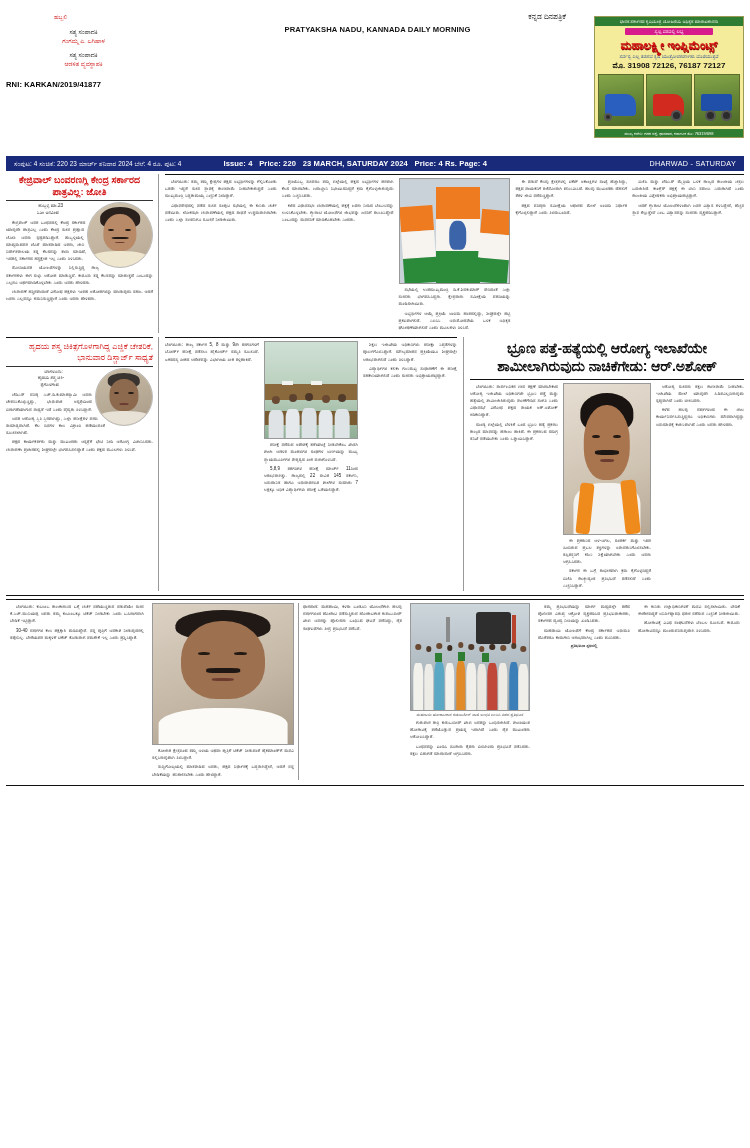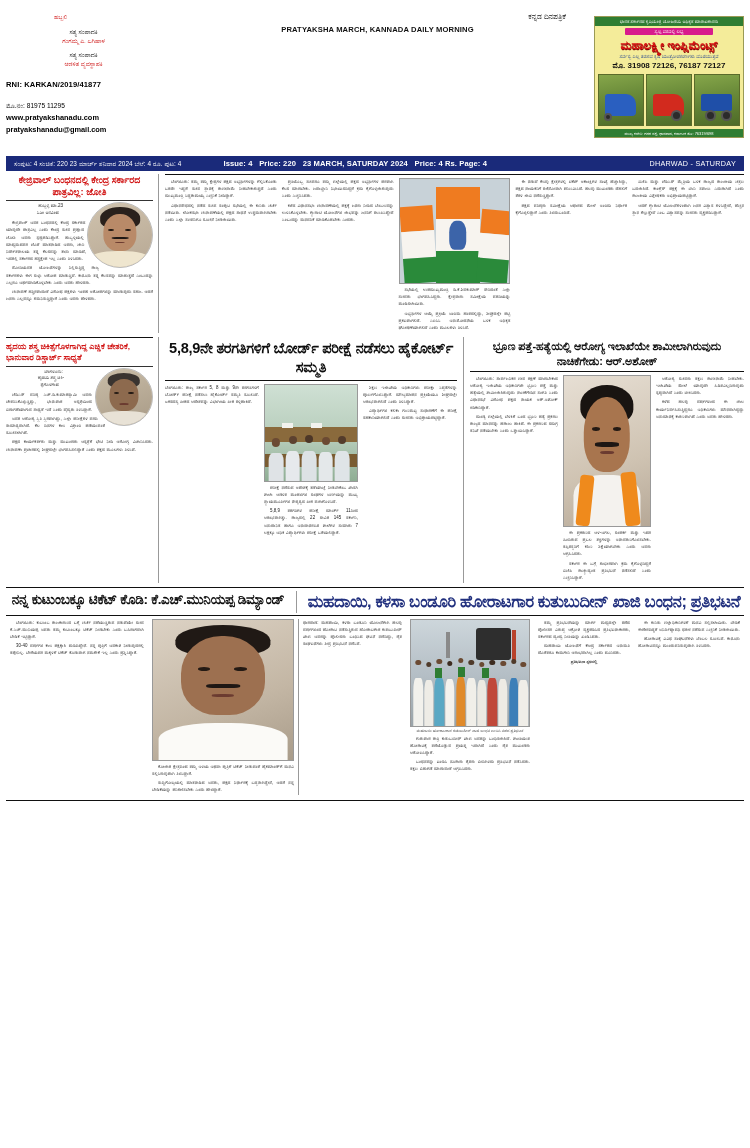--- a/index.html
+++ b/index.html
@@ -101,28 +101,28 @@
               width: 40%; height: 30%; background: #1b4a9c; border-radius: 40% 40% 30% 30%; opacity: .85; }
 
   
   .zoneB { display: flex; margin-top: 4px; }
   .zB-left { width: 152px; padding-right: 5px; }
   .zB-mid { width: 305px; padding: 0 6px; }
   .zB-right { flex: 1; padding-left: 6px; }
 
   .hlMid { font-size: 14.6px; line-height: 1.28; color: #0d0d0d; font-weight: bold;
            text-align: center; padding: 2px 0 3px; letter-spacing: -.3px; }
-  .hlRight { font-size: 11px; line-height: 1.3; color: #0d0d0d; font-weight: bold;
+  .hlRight { font-size: 14px; line-height: 1.3; color: #0d0d0d; font-weight: bold;
              text-align: center; padding: 2px 0 3px; letter-spacing: -.1px; }
 
   .classphoto { height: 98px; background: #c9d7c4; position: relative; overflow: hidden; }
   .portrait-rect { height: 152px; background: #cbb9ab; position: relative; overflow: hidden; }
 
-  .hlL2 { font-size: 8.1px; line-height: 1.32; color: #d11414; font-weight: bold;
-          text-align: left; padding: 2px 0; }
+  .hlL2 { font-size: 8.1px; line-height: 1.32; color: #d11414; font-weight: normal;
+          text-align: right; padding: 2px 0; }
   .portrait-circ-sm { width: 58px; height: 58px; border-radius: 50%; overflow: hidden;
                       position: relative; border: .5px solid #bbb; background: #d9cfc0;
                       float: right; shape-outside: circle(); margin: 1px 0 2px 3px; }
 
   
   .zoneC { margin-top: 4px; }
   .zC-head { display: flex; align-items: stretch; }
   .zC-hl-left { width: 290px; padding-right: 6px; font-size: 13.6px; line-height: 1.3;
                 color: #0d0d0d; font-weight: bold; text-align: center; letter-spacing: -.3px; }
   .zC-hl-right { flex: 1; padding-left: 7px; font-size: 16.4px; line-height: 1.3;
@@ -167,30 +167,25 @@
 
     <div class="mh-left">
       <div class="mh-bullet">ಹಬ್ಬಲಿ</div>
       <div class="mh-kn-block">
         <div class="mh-kn-blk">ಸತ್ಯ ಸಂಪಾದಕಿ</div>
         <div class="mh-kn-red">ಗಂಗಮ್ಮ ಎ. ಏಗಿಹಾಳ</div>
         <div class="mh-kn-blk" style="margin-top:5px">ಸತ್ಯ ಸಂಪಾದಕಿ</div>
         <div class="mh-kn-red">ಆಡಳಿತ ವ್ಯವಸ್ಥಾಪಕಿ</div>
       </div>
       <div class="mh-rni">RNI: KARKAN/2019/41877</div>
-      <div class="mh-contact">
-        <div class="mh-phone">ಮೊ.ನಂ: 81975 11295</div>
-        <div class="mh-web">www.pratyakshanadu.com</div>
-        <div class="mh-web">pratyakshanadu@gmail.com</div>
-      </div>
     </div>
 
     <div class="mh-center">
       <div class="mh-sub-kn">ಕನ್ನಡ ದಿನಪತ್ರಿಕೆ</div>
-      <div class="mh-sub-en">PRATYAKSHA MARCH, KANNADA DAILY MORNING</div>
+      <div class="mh-sub-en">PRATYAKSHA NADU, KANNADA DAILY MORNING</div>
     </div>
 
     <div class="mh-ad">
       <div class="ad-top">ಭಾರತ ಸರ್ಕಾರದ ಕೃಷಿಯಂತ್ರ ಯೋಜನೆಯ ಅಧಿಕೃತ ಮಾರಾಟಗಾರರು</div>
       <div class="ad-pink">ಸ್ವಲ್ಪ ದರದಲ್ಲಿ ಲಭ್ಯ</div>
       <div class="ad-name">ಮಹಾಲಕ್ಷ್ಮೀ ಇಂಪ್ಲಿಮೆಂಟ್ಸ್</div>
       <div class="ad-line">ಸರ್ವಸ್ವ ಎಲ್ಲ ತರಹದ ಕೃಷಿ ಯಂತ್ರೋಪಕರಣಗಳು ದೊರೆಯುತ್ತವೆ</div>
       <div class="ad-phone">ಮೊ. 31908 72126, 76187 72127</div>
       <div class="ad-photos">
         <div class="ad-ph">
@@ -224,21 +219,21 @@
       <span>23 MARCH, SATURDAY 2024</span>
       &nbsp;
       <span>Price: 4 Rs. Page: 4</span>
     </span>
     <span class="vb-right">DHARWAD - SATURDAY</span>
   </div>
 
   <div class="zoneA">
 
     <div class="colL">
-      <div class="hlL">ಕೇಜ್ರಿವಾಲ್ ಬಂಧನದಲ್ಲಿ ಕೇಂದ್ರ ಸರ್ಕಾರದ ಪಾತ್ರವಿಲ್ಲ: ಜೋತಿ</div>
+      <div class="hlL">ಕೇಜ್ರಿವಾಲ್ ಬಂವರಣಗ್ಲಿ ಕೇಂದ್ರ ಸರ್ಕಾರದ ಪಾತ್ರವಿಲ್ಲ: ಜೋತಿ</div>
       <div class="rule-thin"></div>
       <div class="portrait-circ">
         <span class="face-bg" style="background:linear-gradient(160deg,#cfc2ad,#b7a894);"></span>
         <span class="face-hair" style="top:6%;width:62%;height:34%;"></span>
         <span class="face-head" style="top:16%;width:52%;height:58%;"></span>
         <span class="face-eye" style="left:32%;top:40%;"></span>
         <span class="face-eye" style="left:58%;top:40%;"></span>
         <span class="face-tash" style="top:52%;"></span>
         <span class="face-mouth" style="top:60%;"></span>
         <span class="face-body" style="width:96%;height:26%;background:#efe6cf;"></span>
@@ -330,21 +325,20 @@
           <p>ತ್ಸೆಗೊಳಗಾದ</p>
         </div>
       <div class="kn-body">
           <p>ಜೆಡಿಎಸ್ ವರಿಷ್ಠ ಎಚ್.ಡಿ.ಕುಮಾರಸ್ವಾಮಿ ಅವರು ಚೇತರಿಸಿಕೊಳ್ಳುತ್ತಿದ್ದು, ಭಾನುವಾರ ಆಸ್ಪತ್ರೆಯಿಂದ ಬಿಡುಗಡೆಯಾಗುವ ಸಾಧ್ಯತೆ ಇದೆ ಎಂದು ವೈದ್ಯರು ತಿಳಿಸಿದ್ದಾರೆ.</p>
           <p>ಅವರ ಆರೋಗ್ಯ ಸ್ಥಿತಿ ಸ್ಥಿರವಾಗಿದ್ದು, ಎಲ್ಲಾ ಪರೀಕ್ಷೆಗಳ ವರದಿ ಸಾಮಾನ್ಯವಾಗಿದೆ. ಕೆಲ ದಿನಗಳ ಕಾಲ ವಿಶ್ರಾಂತಿ ಪಡೆಯುವಂತೆ ಸೂಚಿಸಲಾಗಿದೆ.</p>
           <p>ಪಕ್ಷದ ಕಾರ್ಯಕರ್ತರು ಮತ್ತು ಮುಖಂಡರು ಆಸ್ಪತ್ರೆಗೆ ಭೇಟಿ ನೀಡಿ ಆರೋಗ್ಯ ವಿಚಾರಿಸಿದರು. ಚುನಾವಣಾ ಪ್ರಚಾರದಲ್ಲಿ ಶೀಘ್ರದಲ್ಲೇ ಭಾಗವಹಿಸಲಿದ್ದಾರೆ ಎಂದು ಪಕ್ಷದ ಮೂಲಗಳು ತಿಳಿಸಿವೆ.</p>
         </div>
     </div>
 
     <div class="zB-mid vdiv">
-      <div class="hlMid">5,8,9ನೇ ತರಗತಿಗಳಿಗೆ ಬೋರ್ಡ್ ಪರೀಕ್ಷೆ ನಡೆಸಲು ಹೈಕೋರ್ಟ್ ಸಮ್ಮತಿ</div>
       <div class="rule"></div>
       <div class="m-cols" style="margin-top:3px">
         <div class="m-col">
           <div class="kn-body">ಬೆಂಗಳೂರು: ರಾಜ್ಯ ಸರ್ಕಾರ 5, 8 ಮತ್ತು 9ನೇ ತರಗತಿಗಳಿಗೆ ಬೋರ್ಡ್ ಪರೀಕ್ಷೆ ನಡೆಸಲು ಹೈಕೋರ್ಟ್ ಸಮ್ಮತಿ ಸೂಚಿಸಿದೆ. ಏಕಸದಸ್ಯ ಪೀಠದ ಆದೇಶವನ್ನು ವಿಭಾಗೀಯ ಪೀಠ ತಳ್ಳಿಹಾಕಿದೆ.</div>
         </div>
         <div class="m-col">
           <div class="photo classphoto">
             <span style="position:absolute;inset:0;background:linear-gradient(180deg,#cfe0d4 0%,#b7cdbb 55%,#8fae94 100%)"></span>
             <span style="position:absolute;left:0;right:0;top:44%;height:16%;background:#8a6a3c;"></span>
             <span style="position:absolute;left:0;right:0;top:72%;height:14%;background:#7a5c32;"></span>
@@ -418,24 +412,20 @@
               <p>ಆರೋಗ್ಯ ಸಚಿವರು ತಕ್ಷಣ ರಾಜೀನಾಮೆ ನೀಡಬೇಕು. ಇಲಾಖೆಯ ಮೇಲೆ ಯಾವುದೇ ಹಿಡಿತವಿಲ್ಲದಿರುವುದು ಸ್ಪಷ್ಟವಾಗಿದೆ ಎಂದು ಟೀಕಿಸಿದರು.</p>
               <p>ಕಳೆದ ಹಲವು ವರ್ಷಗಳಿಂದ ಈ ಜಾಲ ಕಾರ್ಯನಿರ್ವಹಿಸುತ್ತಿದ್ದರೂ ಅಧಿಕಾರಿಗಳು ಮೌನವಾಗಿದ್ದದ್ದು ಅನುಮಾನಕ್ಕೆ ಕಾರಣವಾಗಿದೆ ಎಂದು ಅವರು ಹೇಳಿದರು.</p>
             </div>
         </div>
       </div>
     </div>
   </div>
 
   <div class="zoneC">
     <div class="rule" style="margin-bottom:3px"></div>
-    <div class="zC-head">
-      <div class="zC-hl-left">ನನ್ನ ಕುಟುಂಬಕ್ಕೂ ಟಿಕೆಟ್ ಕೊಡಿ: ಕೆ.ಎಚ್.ಮುನಿಯಪ್ಪ ಡಿಮ್ಯಾಂಡ್</div>
-      <div class="zC-hl-right vdiv">ಮಹದಾಯಿ, ಕಳಸಾ ಬಂಡೂರಿ ಹೋರಾಟಗಾರ ಕುತುಬುದೀನ್ ಖಾಜಿ ಬಂಧನ; ಪ್ರತಿಭಟನೆ</div>
-    </div>
     <div class="rule" style="margin-top:2px"></div>
 
     <div class="zC-body">
       <div class="zc-col" style="flex:0 0 142px">
         <div class="kn-body">
             <p>ಬೆಂಗಳೂರು: ಕುಟುಂಬ ರಾಜಕಾರಣದ ಬಗ್ಗೆ ಚರ್ಚೆ ನಡೆಯುತ್ತಿರುವ ನಡುವೆಯೇ ಸಚಿವ ಕೆ.ಎಚ್.ಮುನಿಯಪ್ಪ ಅವರು ತಮ್ಮ ಕುಟುಂಬಕ್ಕೂ ಟಿಕೆಟ್ ನೀಡಬೇಕು ಎಂದು ಬಹಿರಂಗವಾಗಿ ಬೇಡಿಕೆ ಇಟ್ಟಿದ್ದಾರೆ.</p>
             <p>30-40 ವರ್ಷಗಳ ಕಾಲ ಪಕ್ಷಕ್ಕಾಗಿ ದುಡಿದಿದ್ದೇನೆ. ನನ್ನ ಪುತ್ರಿಗೆ ಅವಕಾಶ ನೀಡುವುದರಲ್ಲಿ ತಪ್ಪೇನಿಲ್ಲ. ಬೇರೆಯವರ ಮಕ್ಕಳಿಗೆ ಟಿಕೆಟ್ ಕೊಡುವಾಗ ನಮಗೇಕೆ ಇಲ್ಲ ಎಂದು ಪ್ರಶ್ನಿಸಿದ್ದಾರೆ.</p>
           </div>
       </div>
       <div class="zc-col" style="flex:0 0 150px">

